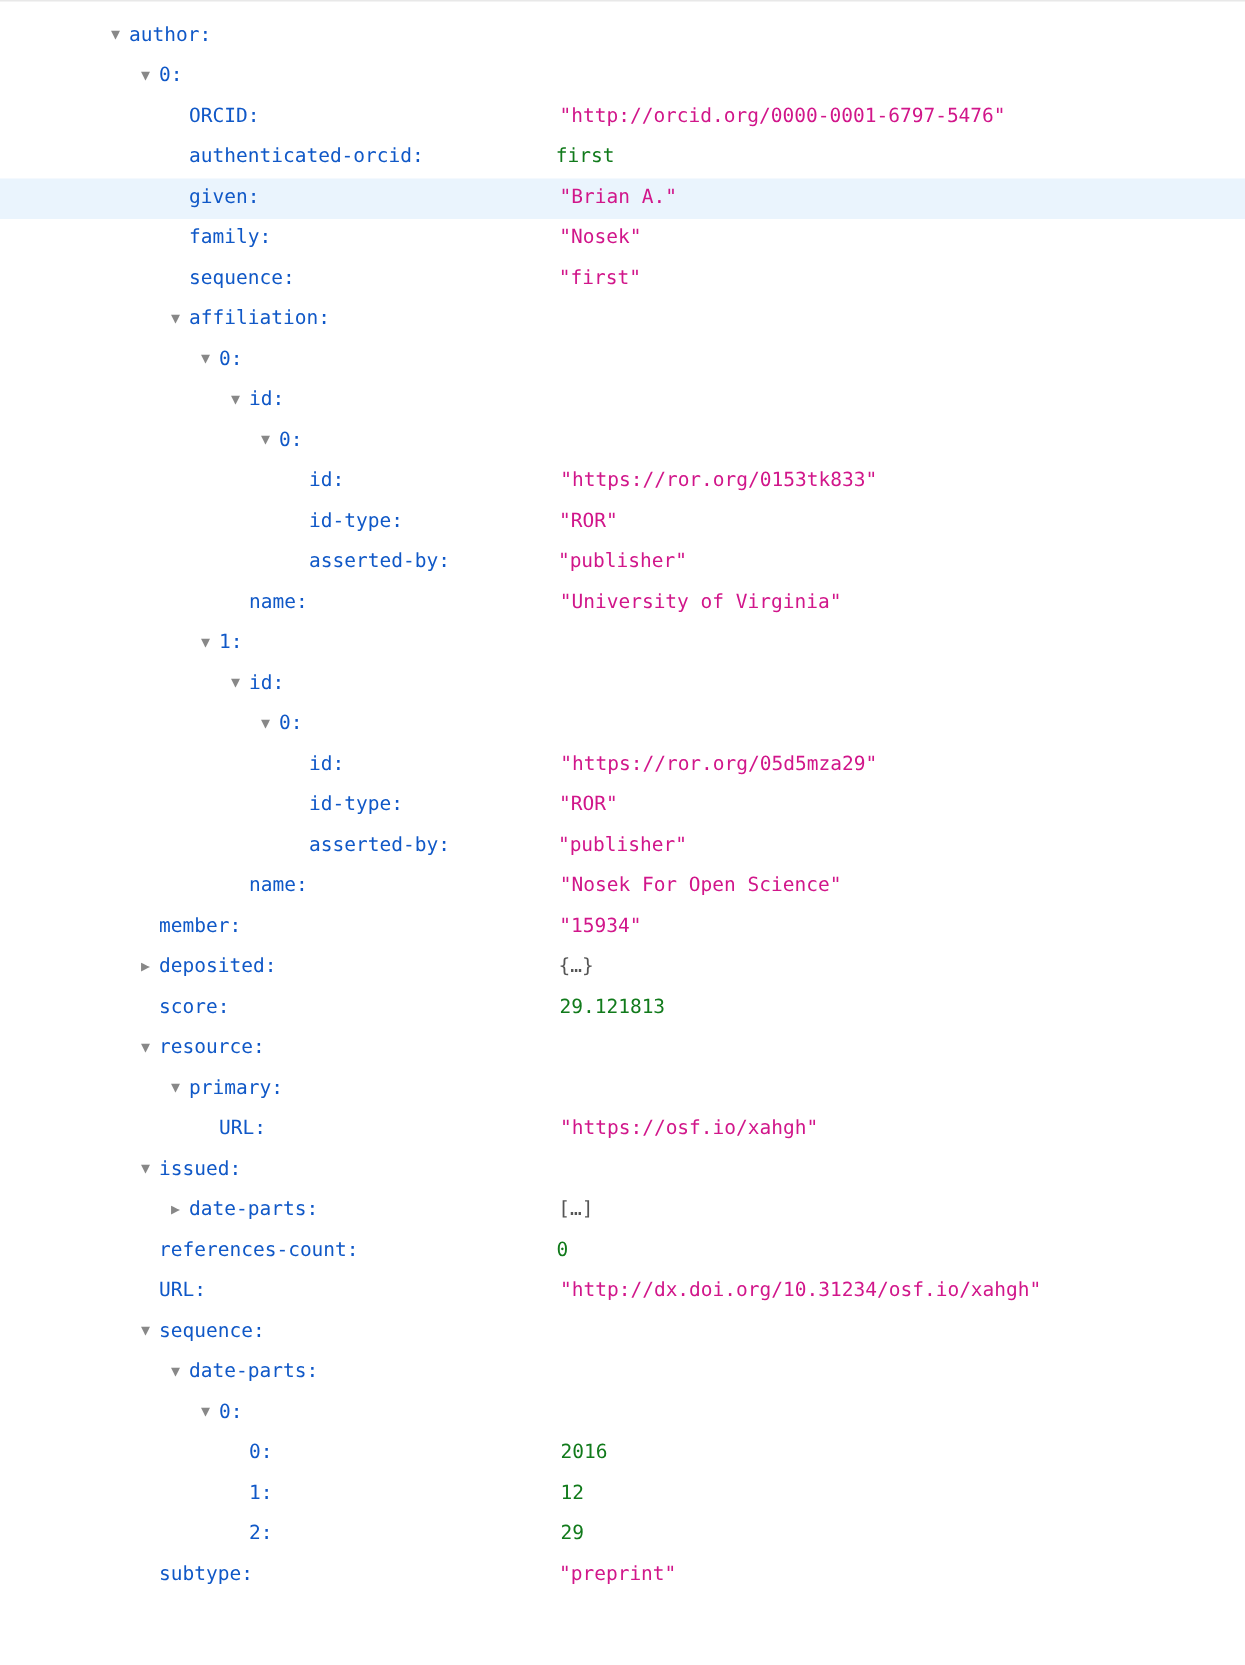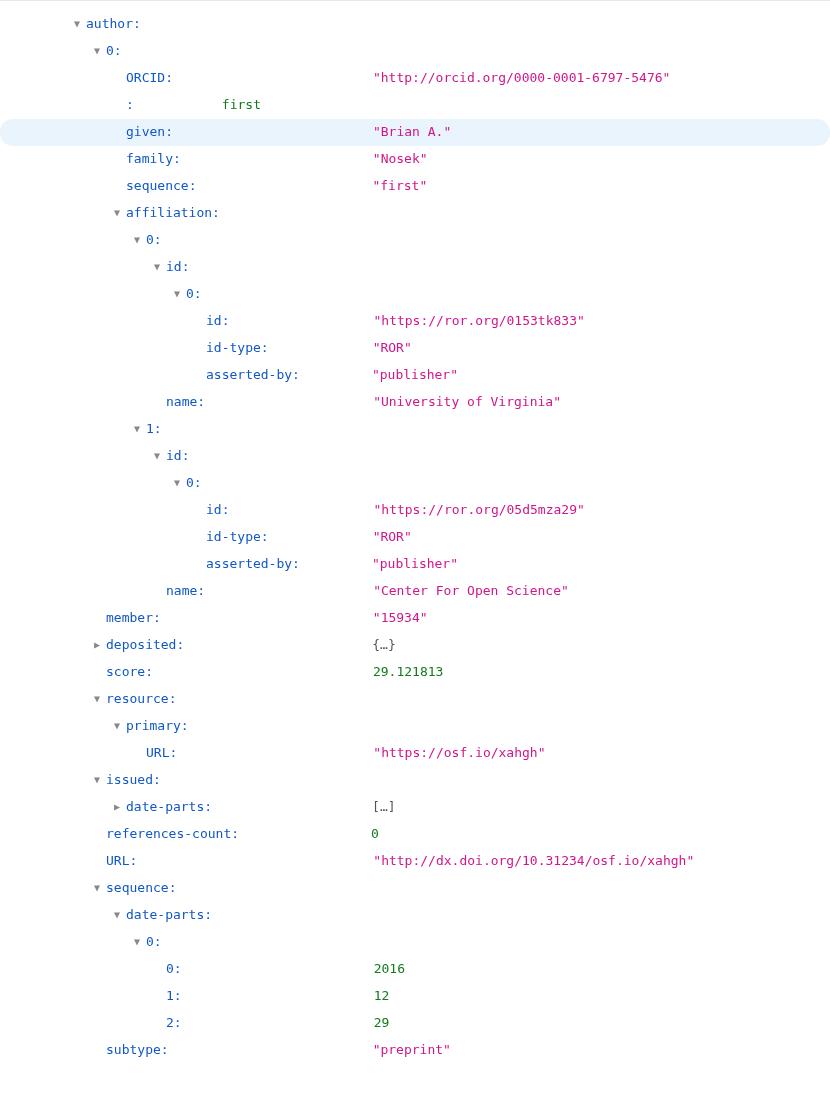--- a/index.html
+++ b/index.html
@@ -18,21 +18,20 @@
     border-top: 1px solid #e8e8e8;
   }
   .row {
     display: flex;
     align-items: baseline;
     white-space: nowrap;
     padding-right: 10px;
   }
   .row.highlight {
     background: #eaf4fd;
-    border-radius: 13px;
   }
   .indent { display:inline-block; }
   .toggle {
     display: inline-block;
     width: 14px;
     text-align: center;
     color: #888;
     font-size: 10px;
     margin-right: 2px;
     user-select: none;
@@ -69,20 +68,21 @@
       <span class="indent" style="width: 110px;"></span>
       <span class="toggle spacer">▶</span>
       <span class="key">ORCID</span>
       <span class="colon">:</span>
       <span class="keypad" style="width: 196px;"></span>
       <span class="string"><span class="quote">"</span><span class="link">http://orcid.org/0000-0001-6797-5476</span><span class="quote">"</span></span>
     </div>
     <div class="row">
       <span class="indent" style="width: 110px;"></span>
       <span class="toggle spacer">▶</span>
+      <span class="key">authenticated-orcid</span>
       <span class="colon">:</span>
       <span class="keypad" style="width: 84px;"></span>
       <span class="bool">first</span>
     </div>
     <div class="row highlight">
       <span class="indent" style="width: 110px;"></span>
       <span class="toggle spacer">▶</span>
       <span class="key">given</span>
       <span class="colon">:</span>
       <span class="keypad" style="width: 196px;"></span>
@@ -201,21 +201,21 @@
       <span class="colon">:</span>
       <span class="keypad" style="width: 68px;"></span>
       <span class="string"><span class="quote">"</span><span>publisher</span><span class="quote">"</span></span>
     </div>
     <div class="row">
       <span class="indent" style="width: 150px;"></span>
       <span class="toggle spacer">▶</span>
       <span class="key">name</span>
       <span class="colon">:</span>
       <span class="keypad" style="width: 164px;"></span>
-      <span class="string"><span class="quote">"</span><span>Center For Open Science</span><span class="quote">"</span></span>
+      <span class="string"><span class="quote">"</span><span>Nosek For Open Science</span><span class="quote">"</span></span>
     </div>
     <div class="row">
       <span class="indent" style="width: 90px;"></span>
       <span class="toggle spacer">▶</span>
       <span class="key">member</span>
       <span class="colon">:</span>
       <span class="keypad" style="width: 208px;"></span>
       <span class="string"><span class="quote">"</span><span>15934</span><span class="quote">"</span></span>
     </div>
     <div class="row">

